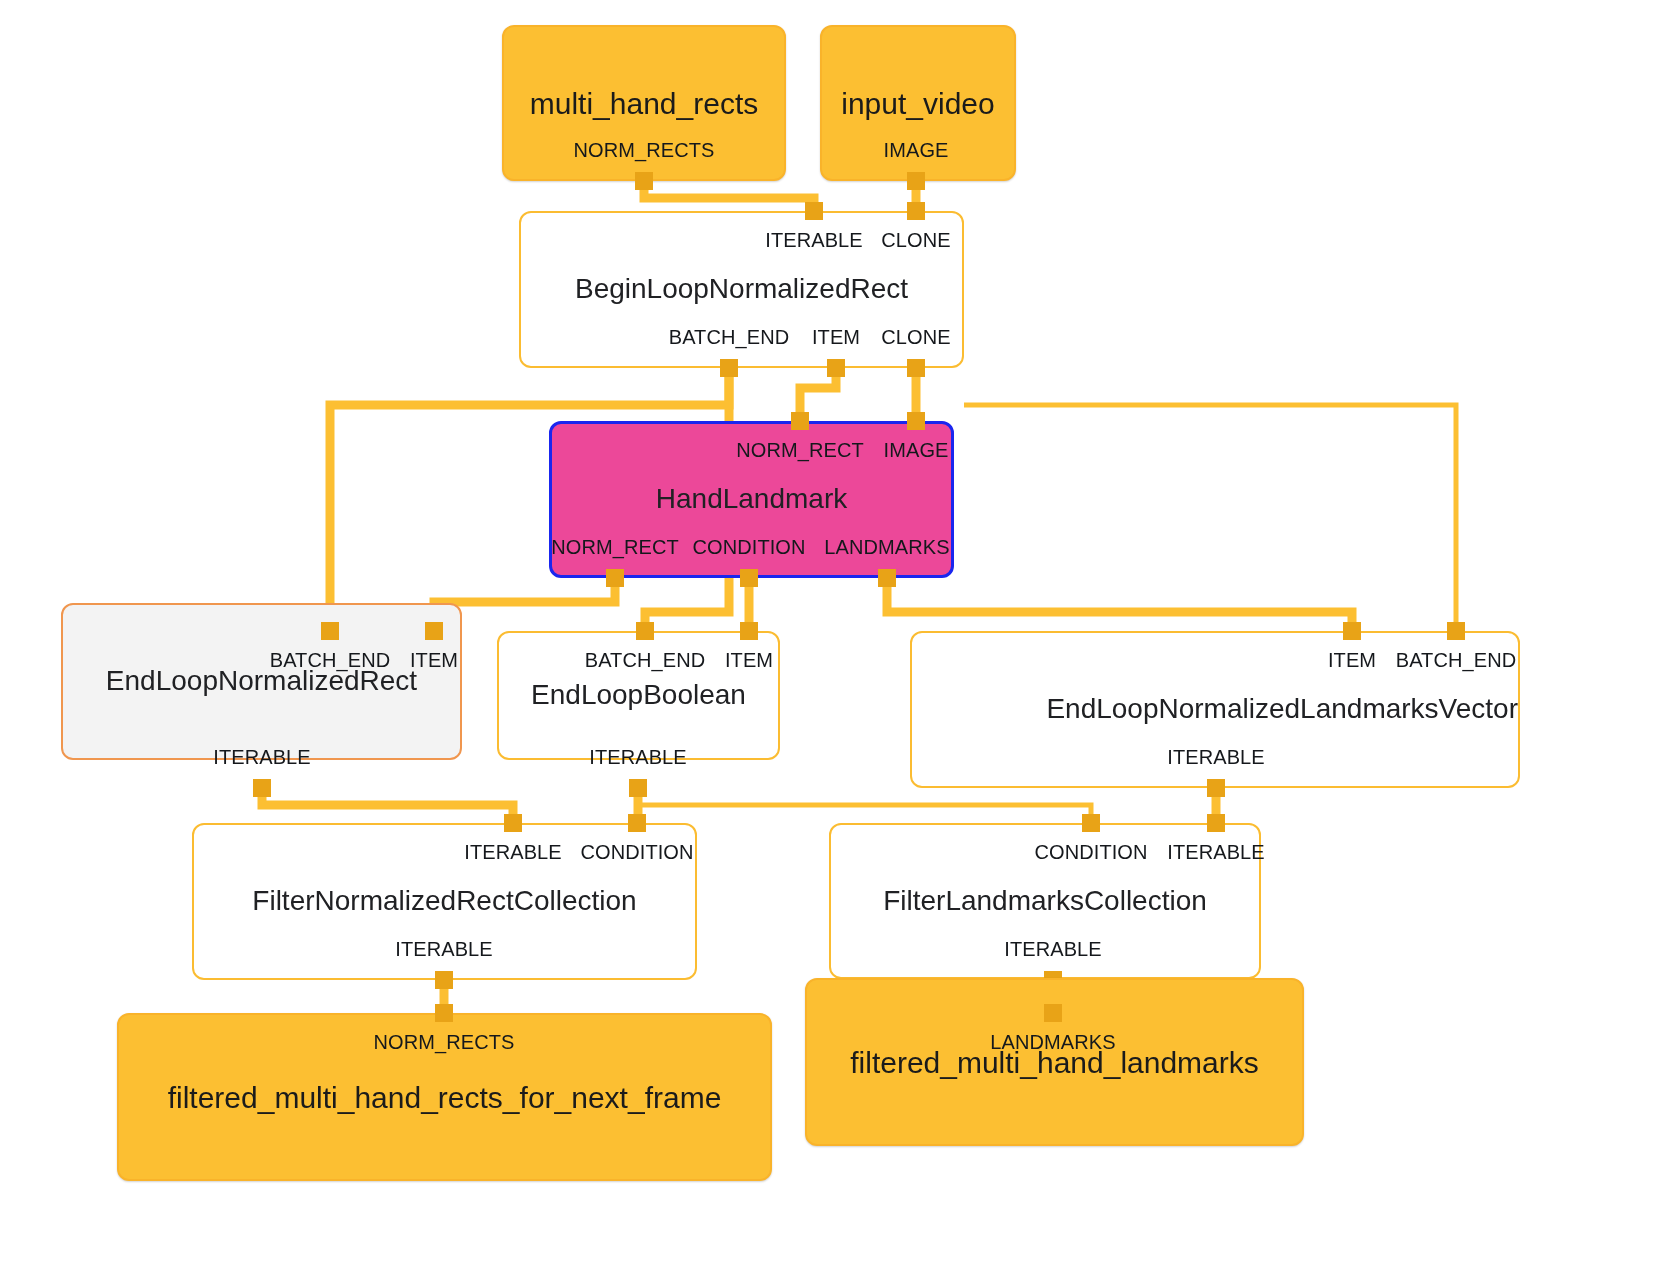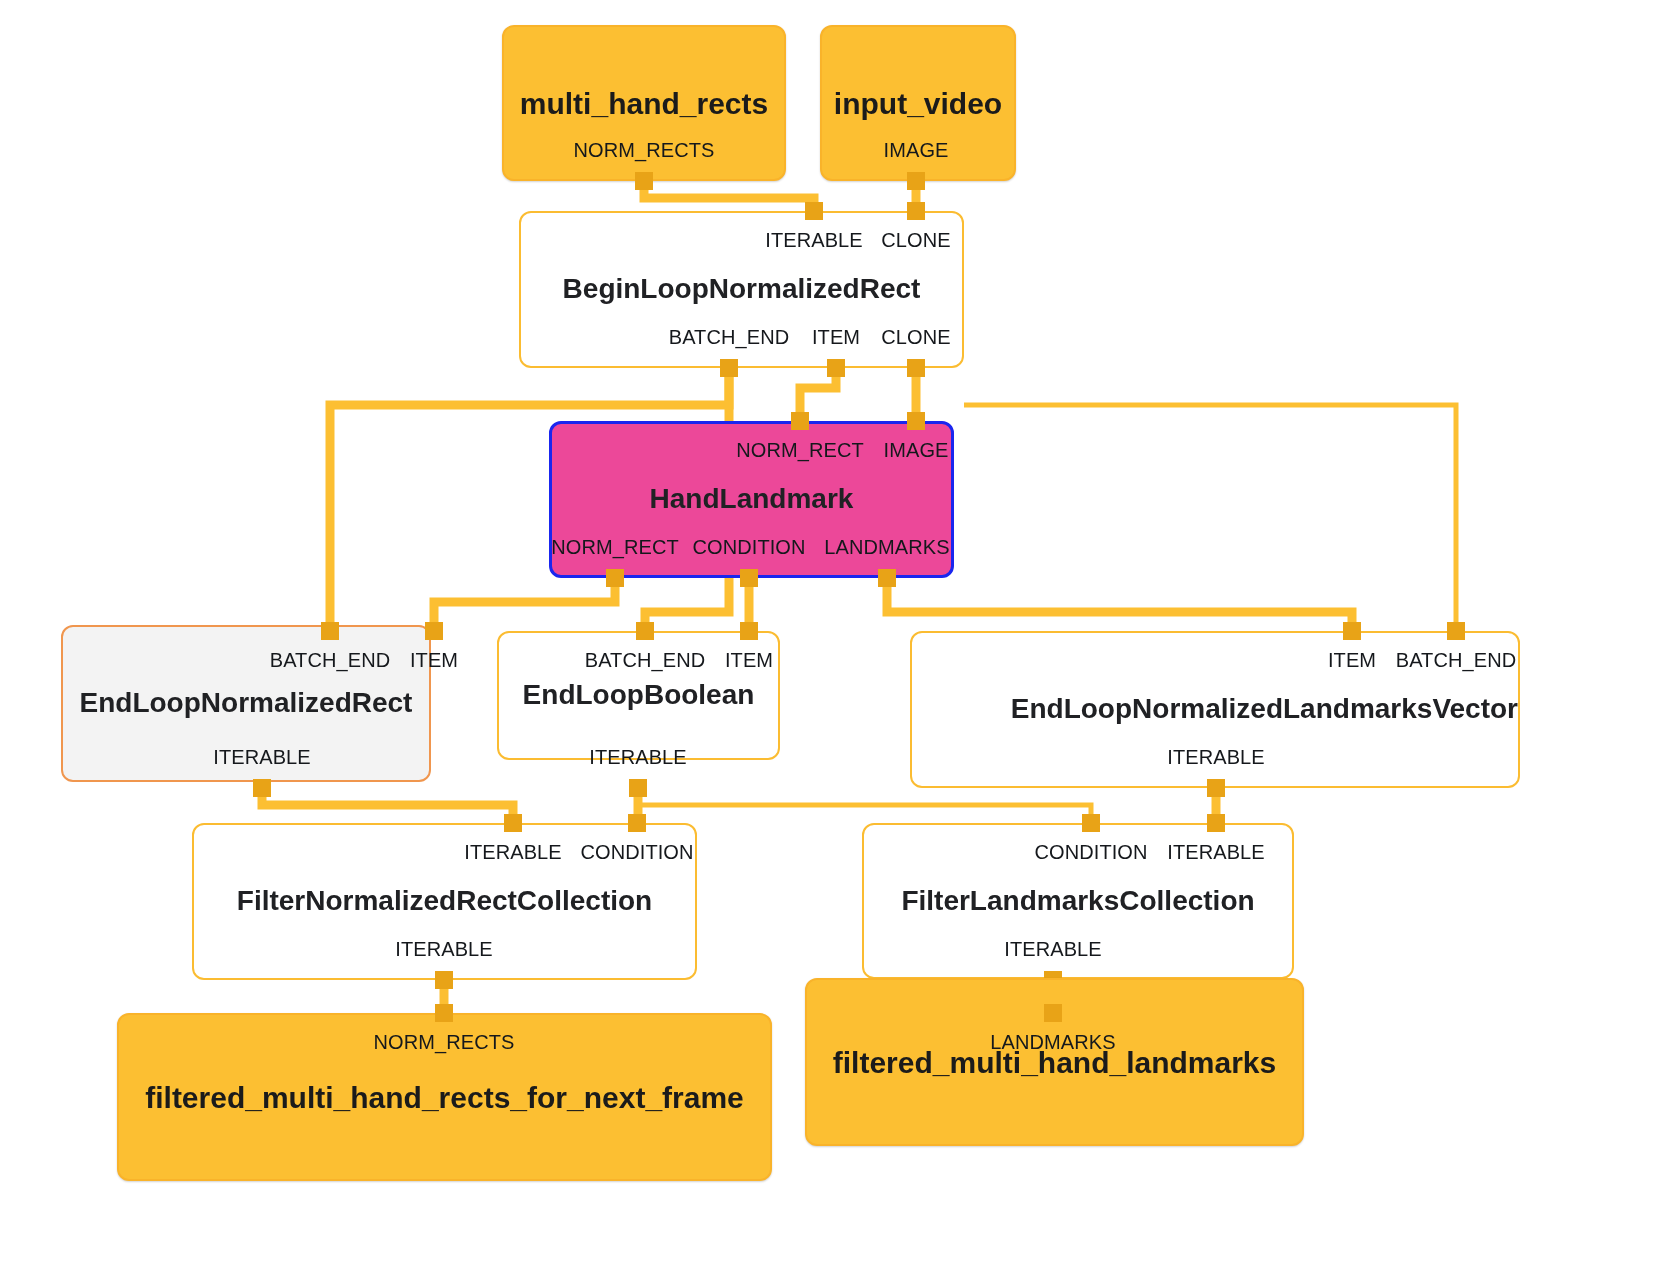--- a/index.html
+++ b/index.html
@@ -27,21 +27,21 @@
   .node {
     position: absolute;
     box-sizing: border-box;
     border-radius: 12px;
     display: flex;
     flex-direction: column;
     justify-content: center;
     align-items: center;
   }
   .node-title {
-    font-weight: bold;
+    font-weight: normal;
     color: #202124;
     text-align: center;
     white-space: nowrap;
     line-height: 1.1;
   }
   
   .node.stream {
     background: #FCBF32;
     border: 2px solid #F9B32A;
     box-shadow: 0 1px 2px rgba(0,0,0,0.18);
@@ -145,21 +145,21 @@
       <div class="port-label" style="left: 800px; top: 439px;">NORM_RECT</div>
       <div class="port-dot" style="left: 800px; top: 421px;"></div>
       <div class="port-label" style="left: 916px; top: 439px;">IMAGE</div>
       <div class="port-dot" style="left: 916px; top: 421px;"></div>
       <div class="port-label" style="left: 615px; top: 536px;">NORM_RECT</div>
       <div class="port-dot" style="left: 615px; top: 578px;"></div>
       <div class="port-label" style="left: 749px; top: 536px;">CONDITION</div>
       <div class="port-dot" style="left: 749px; top: 578px;"></div>
       <div class="port-label" style="left: 887px; top: 536px;">LANDMARKS</div>
       <div class="port-dot" style="left: 887px; top: 578px;"></div>
-      <div class="node calc hovered" style="left: 61px; top: 625px; width: 370px; height: 157px;">
+      <div class="node calc hovered" style="left: 61px; top: 603px; width: 401px; height: 157px;">
         <div class="node-title">EndLoopNormalizedRect</div>
       </div>
       <div class="port-label" style="left: 330px; top: 649px;">BATCH_END</div>
       <div class="port-dot" style="left: 330px; top: 631px;"></div>
       <div class="port-label" style="left: 434px; top: 649px;">ITEM</div>
       <div class="port-dot" style="left: 434px; top: 631px;"></div>
       <div class="port-label" style="left: 262px; top: 746px;">ITERABLE</div>
       <div class="port-dot" style="left: 262px; top: 788px;"></div>
       <div class="node calc" style="left: 497px; top: 631px; width: 283px; height: 129px;">
         <div class="node-title">EndLoopBoolean</div>
@@ -181,21 +181,21 @@
       <div class="port-dot" style="left: 1216px; top: 788px;"></div>
       <div class="node calc" style="left: 192px; top: 823px; width: 505px; height: 157px;">
         <div class="node-title">FilterNormalizedRectCollection</div>
       </div>
       <div class="port-label" style="left: 513px; top: 841px;">ITERABLE</div>
       <div class="port-dot" style="left: 513px; top: 823px;"></div>
       <div class="port-label" style="left: 637px; top: 841px;">CONDITION</div>
       <div class="port-dot" style="left: 637px; top: 823px;"></div>
       <div class="port-label" style="left: 444px; top: 938px;">ITERABLE</div>
       <div class="port-dot" style="left: 444px; top: 980px;"></div>
-      <div class="node calc" style="left: 862px; top: 823px; width: 432px; height: 156px;">
+      <div class="node calc" style="left: 829px; top: 823px; width: 432px; height: 156px;">
         <div class="node-title">FilterLandmarksCollection</div>
       </div>
       <div class="port-label" style="left: 1091px; top: 841px;">CONDITION</div>
       <div class="port-dot" style="left: 1091px; top: 823px;"></div>
       <div class="port-label" style="left: 1216px; top: 841px;">ITERABLE</div>
       <div class="port-dot" style="left: 1216px; top: 823px;"></div>
       <div class="port-label" style="left: 1053px; top: 938px;">ITERABLE</div>
       <div class="port-dot" style="left: 1053px; top: 980px;"></div>
       <div class="node stream" style="left: 117px; top: 1013px; width: 655px; height: 168px;">
         <div class="node-title">filtered_multi_hand_rects_for_next_frame</div>

